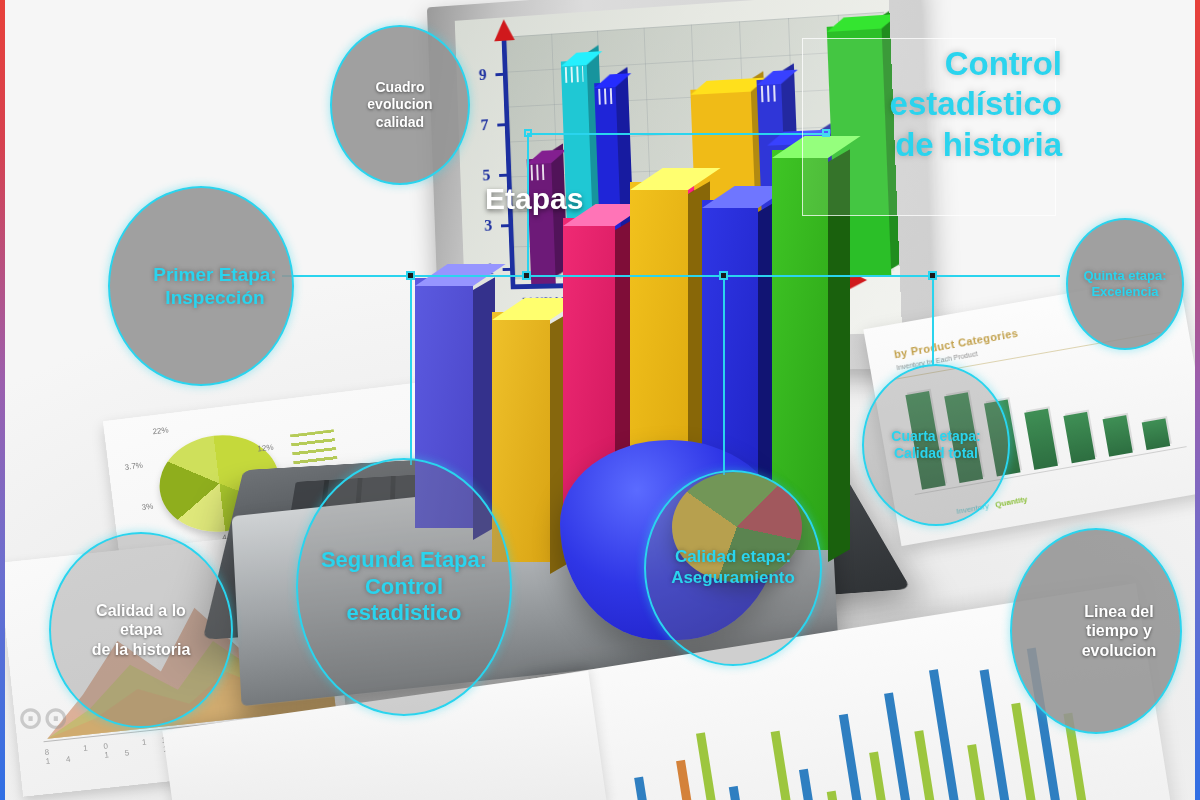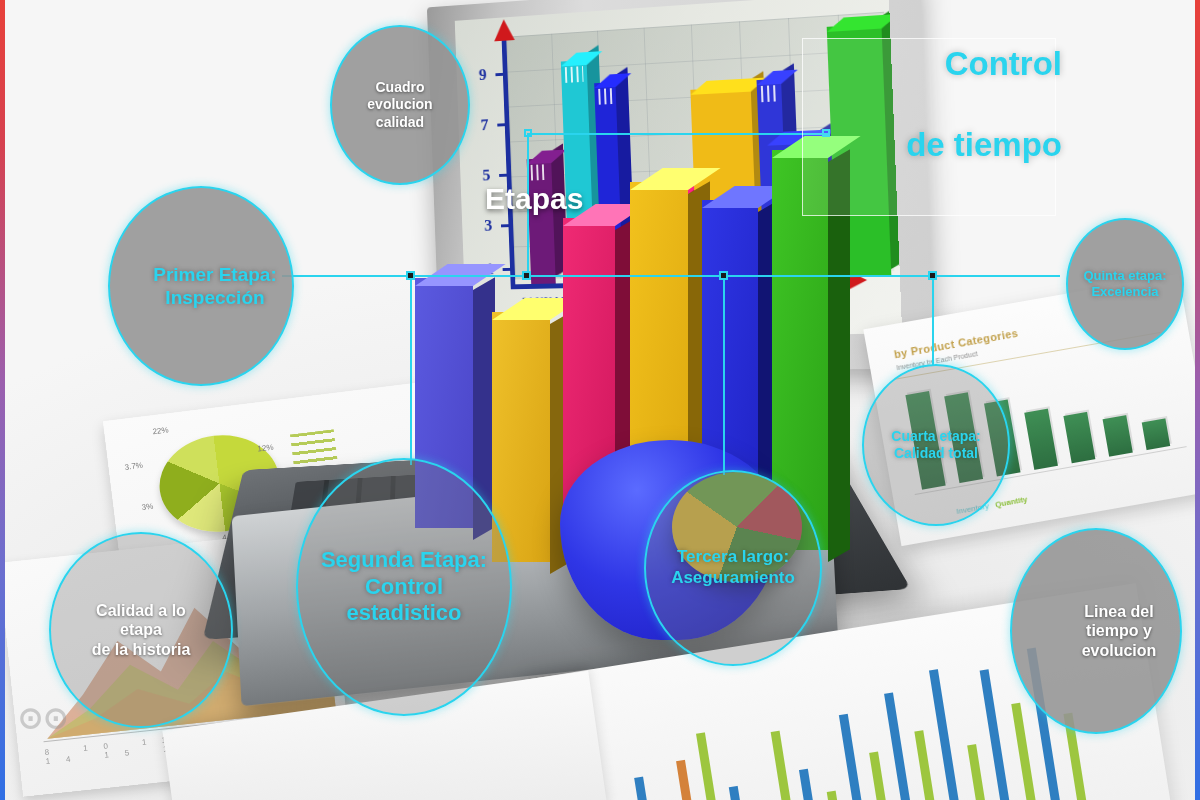--- a/index.html
+++ b/index.html
@@ -487,22 +487,22 @@
 
   <div class="conn conn-v" style="left:410px; top:275px; height:190px;"></div>
   <div class="conn conn-v" style="left:723px; top:275px; height:200px;"></div>
   <div class="conn conn-v" style="left:932px; top:275px; height:90px;"></div>
 
   <div class="conn conn-h" style="left:282px; top:275px; width:130px;"></div>
 
   <div class="title-panel"></div>
   <div class="title-text">
     <span>Control</span><br>
-    <br>
-    <span>de tiempo</span>
+    <span>estadístico</span><br>
+    <span>de historia</span>
   </div>
 
   <div class="etapas-label">Etapas</div>
 
   <div class="bubble bubble-solid" style="left:330px; top:25px; width:140px; height:160px;">
     <div class="txt-white" style="font-size:14px;">
       <span style="display: block;">Cuadro</span>
       <span style="display: block;">evolucion</span>
       <span style="display: block;">calidad</span>
     </div>
@@ -518,21 +518,21 @@
   <div class="bubble bubble-glass" style="left:296px; top:458px; width:216px; height:258px;">
     <div class="txt-cyan" style="font-size:22px;">
       <span style="display: block;">Segunda Etapa:</span>
       <span style="display: block;">Control</span>
       <span style="display: block;">estadistico</span>
     </div>
   </div>
 
   <div class="bubble bubble-glass" style="left:644px; top:470px; width:178px; height:196px;">
     <div class="txt-cyan" style="font-size:17px;">
-      <span style="display: block;">Tercera largo:</span>
+      <span style="display: block;">Calidad etapa:</span>
       <span style="display: block;">Aseguramiento</span>
     </div>
   </div>
 
   <div class="bubble bubble-glass" style="left:862px; top:364px; width:148px; height:162px;">
     <div class="txt-cyan" style="font-size:14px;">
       <span style="display: block;">Cuarta etapa:</span>
       <span style="display: block;">Calidad total</span>
     </div>
   </div>

